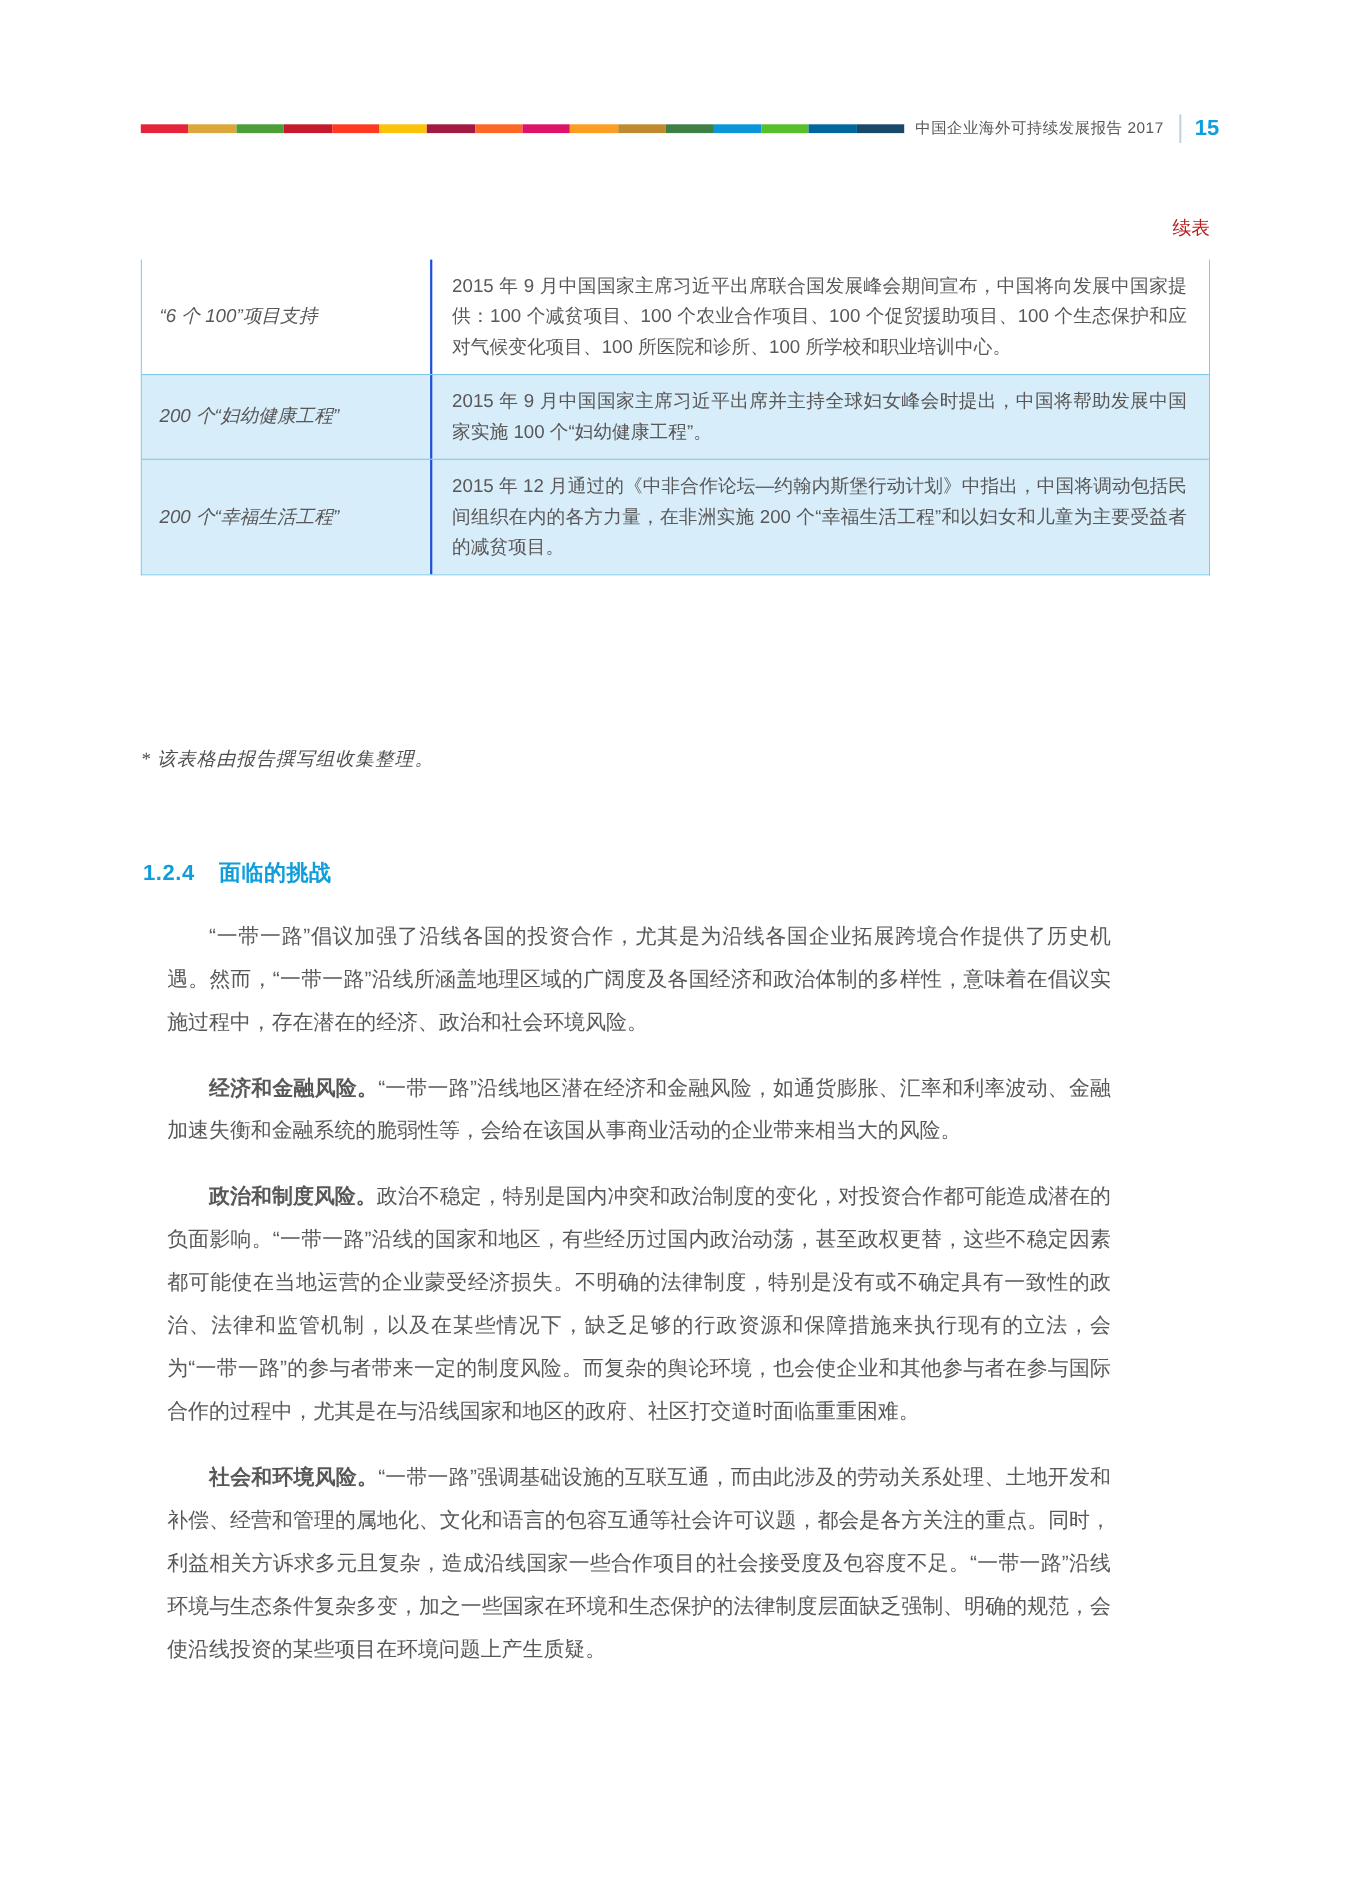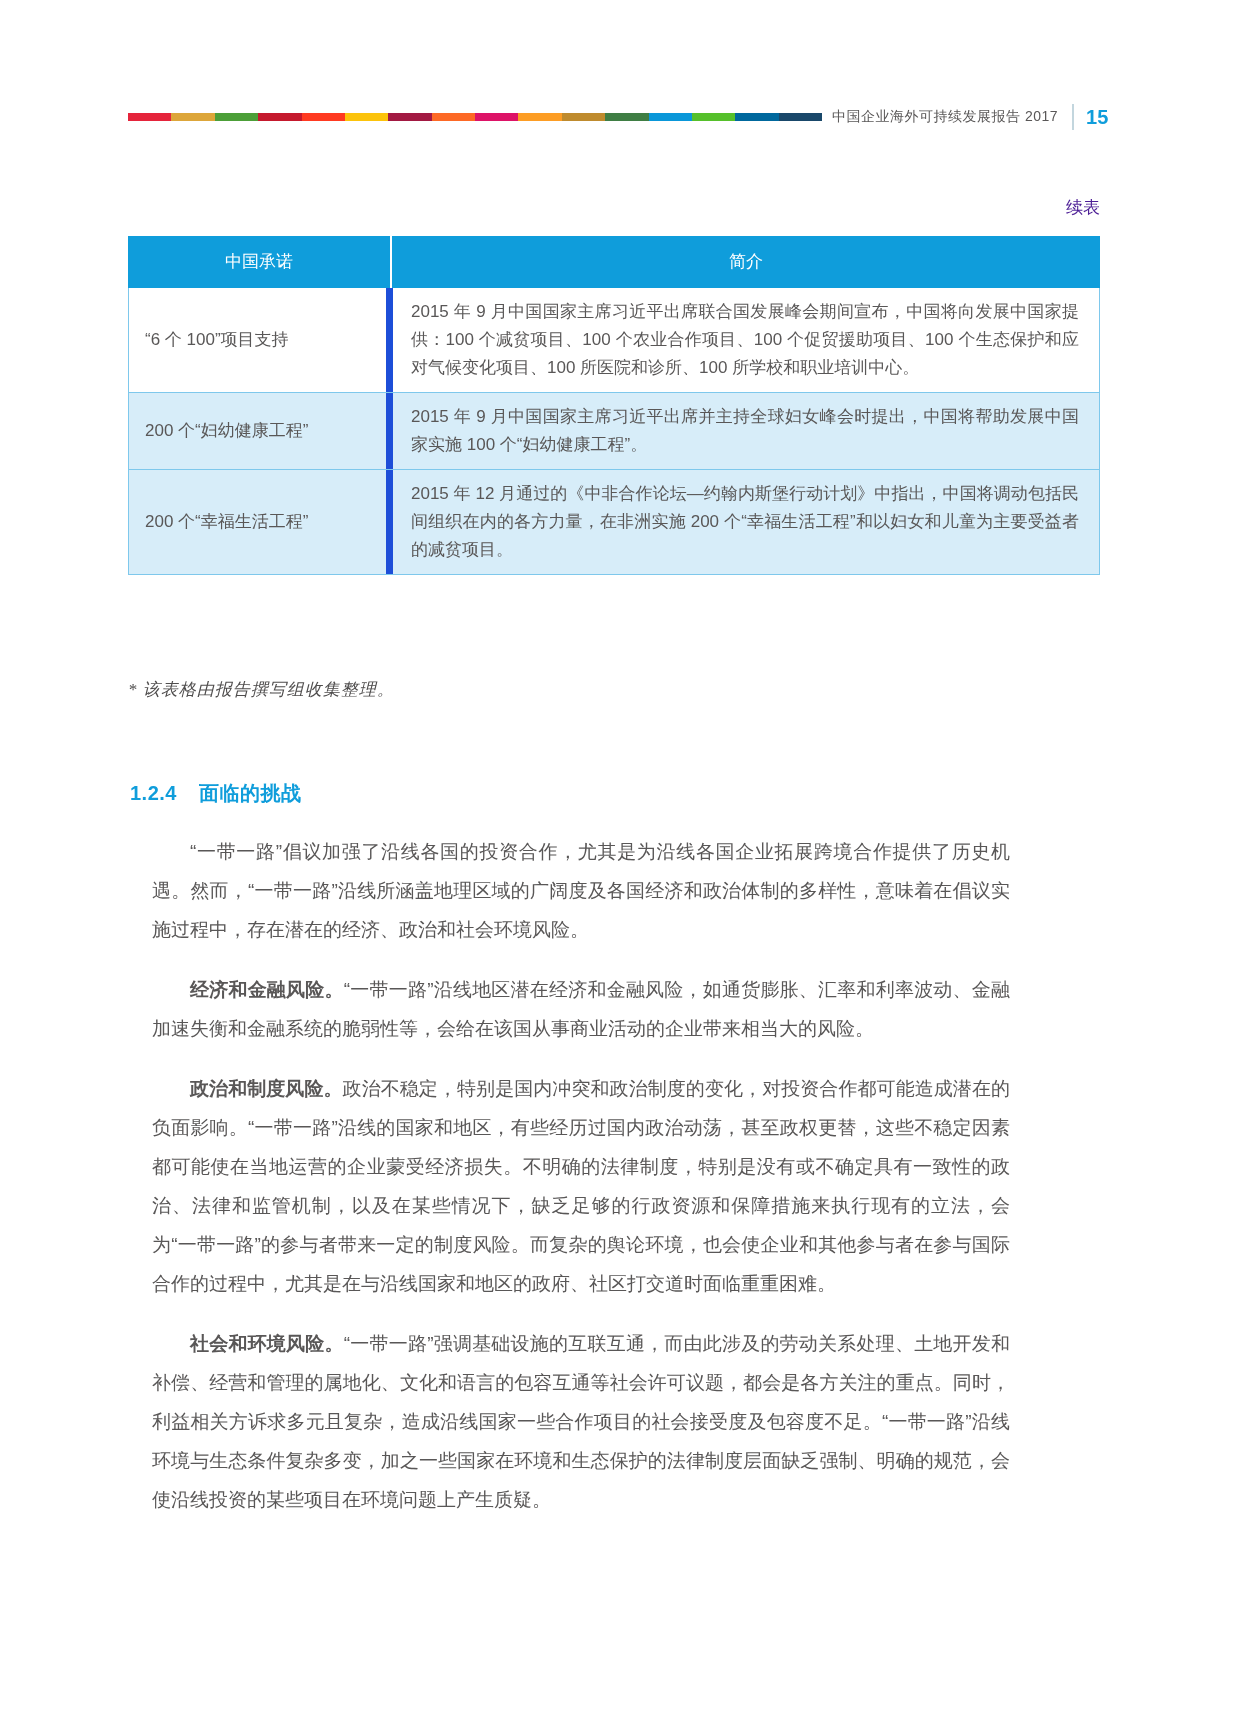--- a/index.html
+++ b/index.html
@@ -23,39 +23,39 @@
     white-space:nowrap; letter-spacing:0.5px;
   }
   .header-divider {
     width:2px; height:26px; background:#c3d6de; margin:0 12px 0 14px; flex:0 0 auto;
   }
   .page-number { font-size:20px; font-weight:bold; color:#0f9ddb; }
 
   
   .cont-label {
     position:absolute; top:196px; left:128px; width:972px;
-    text-align:right; font-size:17px; color:#4c1d95;
+    text-align:right; font-size:17px; color:#b91c1c;
   }
 
   
   .ctable {
     position:absolute; top:236px; left:128px; width:972px;
     font-size:17px; line-height:28px;
   }
   .thead { display:flex; background:#0f9ddb; color:#ffffff; height:52px; }
   .thead .hcell { display:flex; align-items:center; justify-content:center; font-size:17px; }
   .hcell.c1 { width:264px; border-right:2px solid #ffffff; }
   .hcell.c2 { flex:1; }
   .tbody { border:1px solid #7ec8ec; border-top:none; }
   .trow { display:flex; align-items:stretch; background:#ffffff; }
   .trow + .trow { border-top:1px solid #7ec8ec; }
   .trow.alt { background:#d7edf9; }
   .tcell-l {
-    width:264px; border-right:7px solid #1d4ed8;
-    display:flex; align-items:center; padding:10px 8px 10px 16px;
+    width:264px; border-right:2px solid #1d4ed8;
+    display:flex; align-items:center; padding:10px 8px 10px 16px;font-style:italic;
   }
   .tcell-r { flex:1; padding:10px 20px 10px 18px; text-align:justify; }
   .tcell-r .desc { display:block; }
 
   
   .footnote {
     position:absolute; top:678px; left:128px;
     font-family:"Liberation Serif","DejaVu Serif",serif; font-style:italic;
     font-size:17px; color:#4f4d4d; letter-spacing:1px;
   }
@@ -99,24 +99,20 @@
         <div class="seg" style="background: rgb(25, 72, 106);"></div>
       </div>
     <div class="report-title">中国企业海外可持续发展报告 2017</div>
     <div class="header-divider"></div>
     <div class="page-number">15</div>
   </div>
 
   <div class="cont-label">续表</div>
 
   <div class="ctable">
-    <div class="thead">
-      <div class="hcell c1">中国承诺</div>
-      <div class="hcell c2">简介</div>
-    </div>
     <div class="tbody">
       <div class="trow">
         <div class="tcell-l">“6 个 100”项目支持</div>
         <div class="tcell-r">
             <span class="desc">2015 年 9 月中国国家主席习近平出席联合国发展峰会期间宣布，中国将向发展中国家提供：100 个减贫项目、100 个农业合作项目、100 个促贸援助项目、100 个生态保护和应对气候变化项目、100 所医院和诊所、100 所学校和职业培训中心。</span>
           </div>
       </div>
       <div class="trow alt">
         <div class="tcell-l">200 个“妇幼健康工程”</div>
         <div class="tcell-r">

